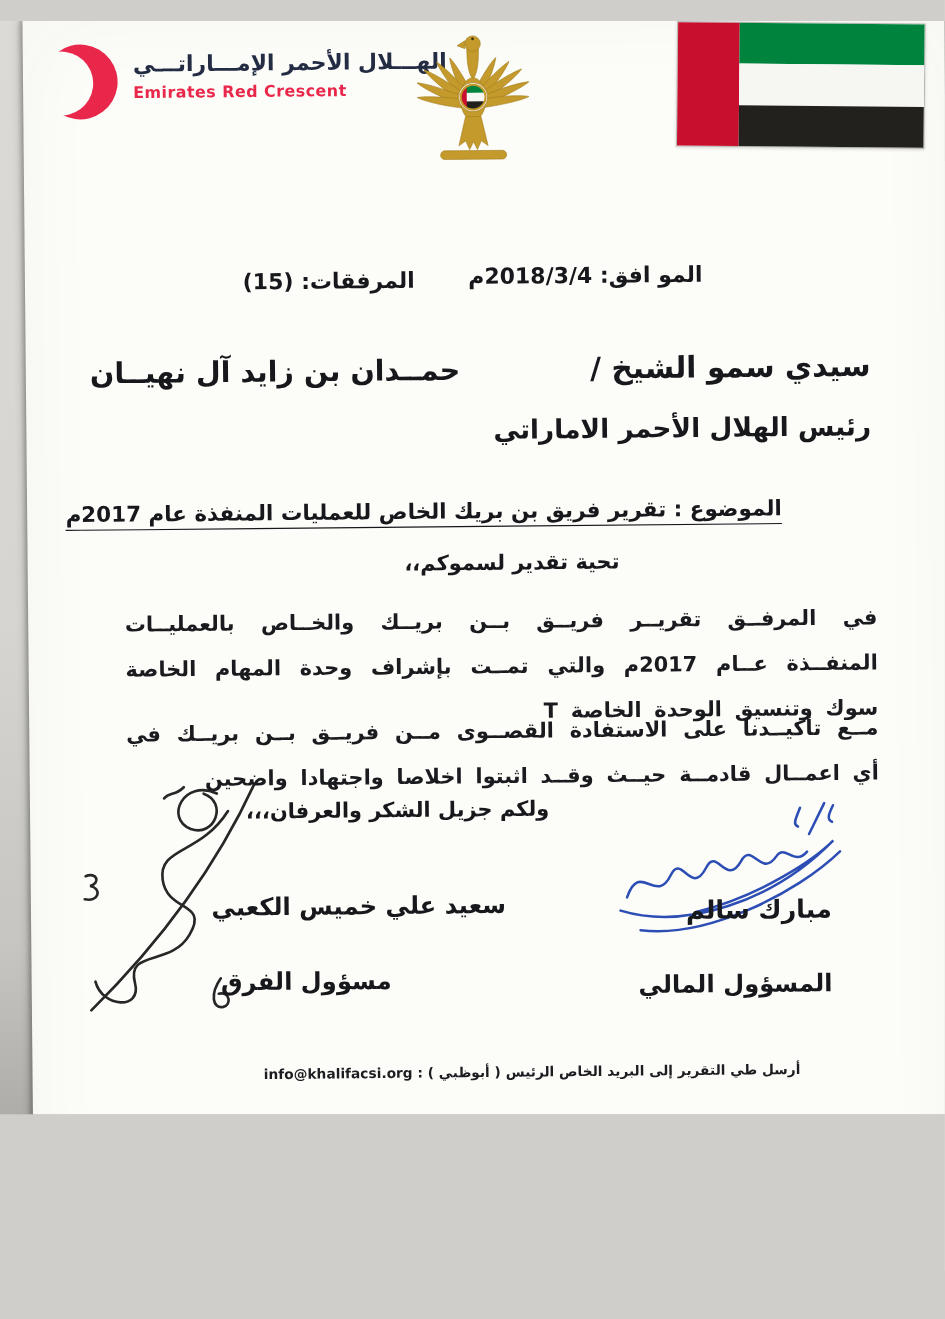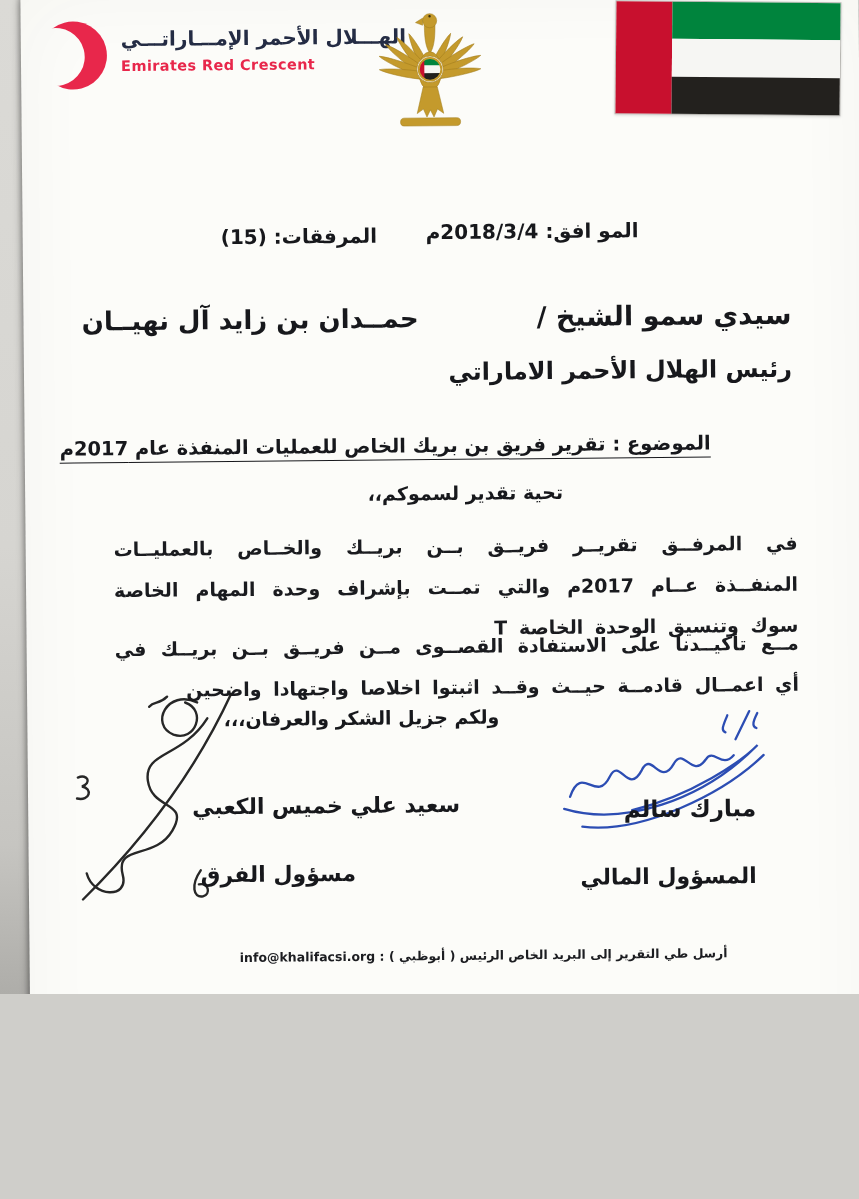--- a/index.html
+++ b/index.html
@@ -5,20 +5,21 @@
   * { margin:0; padding:0; box-sizing:border-box; }
   html, body { width:859px; height:1199px; }
   body {
     font-family:"DejaVu Sans", sans-serif;
     background:#cfceca;
     overflow:hidden;
   }
   .scan {
     position:relative; width:859px; height:994px; overflow:hidden;
     background:linear-gradient(180deg,#dbdad6 0%, #d6d5d1 55%, #c6c5c1 85%, #aeada9 100%);
+    margin-top:19px;
   }
   .paper {
     position:absolute; left:26px; top:-8px; width:838px; height:1182px;
     background:#fcfcf9;
     transform:rotate(-0.55deg);
     transform-origin:50% 50%;
     box-shadow:0 3px 10px rgba(0,0,0,.38), -2px 0 4px rgba(0,0,0,.18), inset 0 0 80px rgba(60,50,20,.035);
     direction:rtl;
     color:#17181c;
   }

